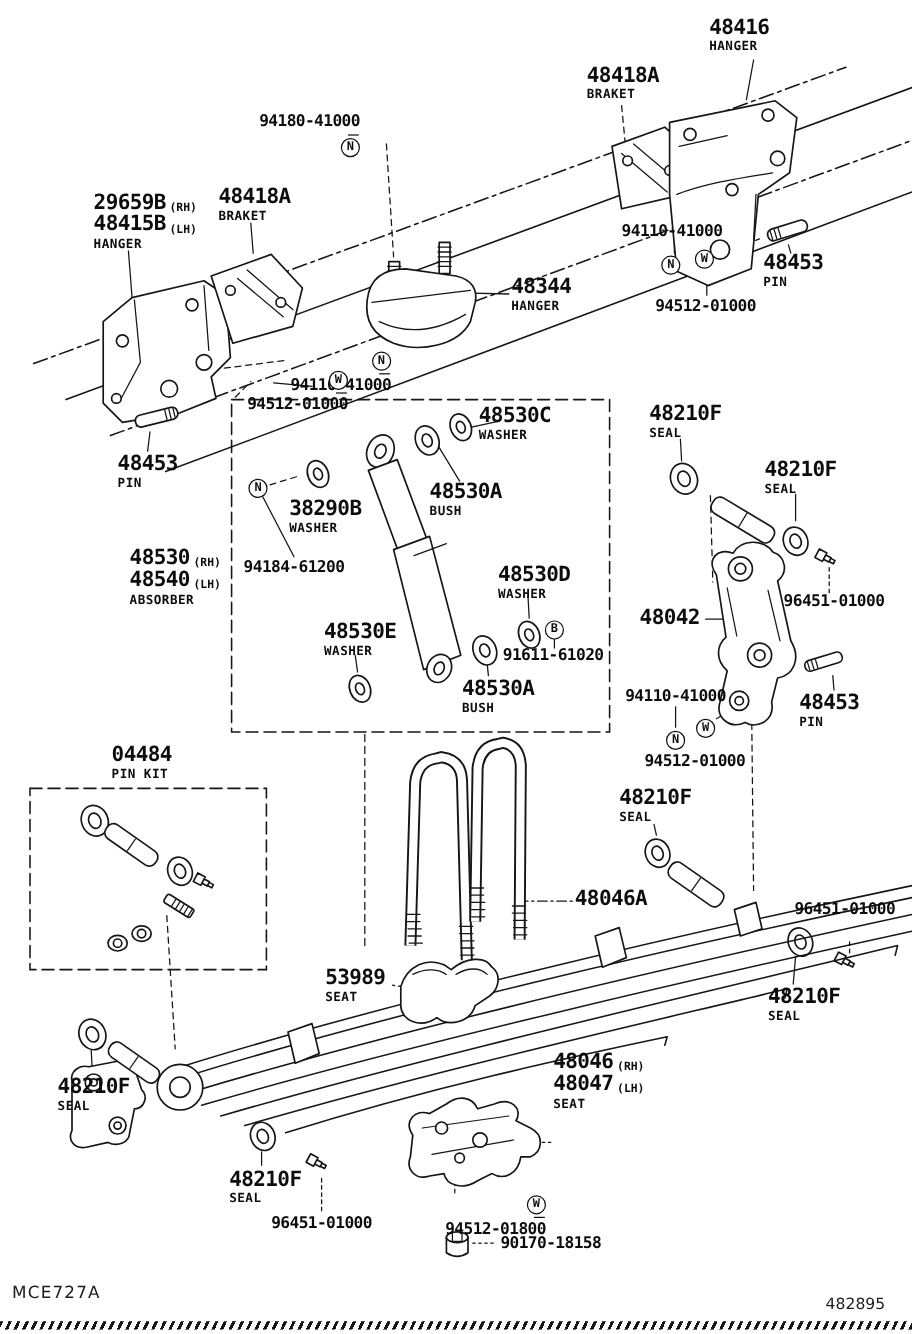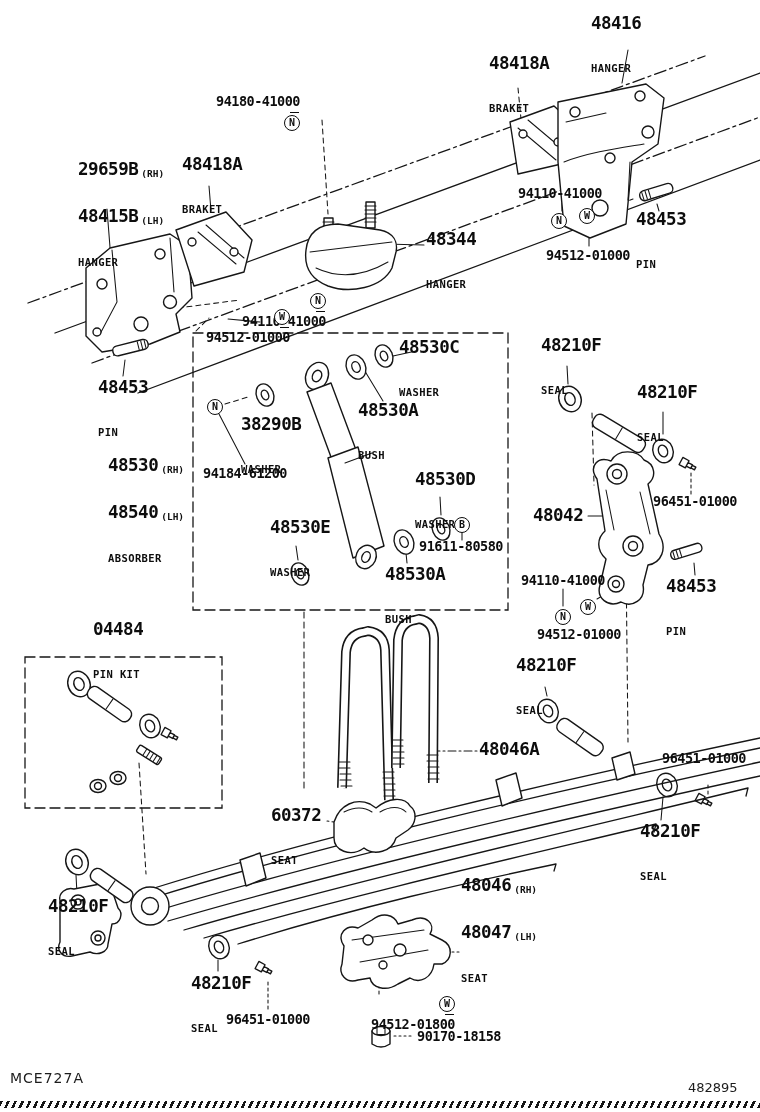--- a/index.html
+++ b/index.html
@@ -1,19 +1,19 @@
 <!DOCTYPE html>
 <html><head>
 <meta charset="utf-8">
 <style>
   html,body{margin:0;padding:0;background:#fff;}
   .canvas{position:relative;width:760px;height:1112px;background:#fff;overflow:hidden;
           font-family:"DejaVu Sans Mono",monospace;}
   .canvas svg{position:absolute;left:0;top:0;}
-  .lbl{position:absolute;display:flex;flex-direction:column;line-height:1.05;color:#0d0d0d;white-space:nowrap;gap:29px;}
+  .lbl{position:absolute;display:flex;flex-direction:column;line-height:1.05;color:#0d0d0d;white-space:nowrap;}
   .row{display:flex;align-items:flex-end;gap:2px;}
   .pn-lg{font:700 17.5px/1.05 "DejaVu Sans Mono",monospace;letter-spacing:-0.5px;}
   .pn-sm{font:700 13.5px/1.15 "DejaVu Sans Mono",monospace;letter-spacing:-0.5px;}
   .sub{font:700 10.5px/1.35 "DejaVu Sans Mono",monospace;letter-spacing:0.4px;}
   .q{font:700 9.5px/1 "DejaVu Sans Mono",monospace;margin-left:1px;}
   .circ{box-sizing:border-box;min-width:16px;width:16px;height:16px;border:1.7px solid #0d0d0d;border-radius:50%;
         display:flex;align-items:center;justify-content:center;
         font:700 10px/1 "DejaVu Sans Mono",monospace;color:#0d0d0d;background:#fff;}
   .circ.abs{position:absolute;}
   .dashline{width:9px;border-top:1.7px solid #0d0d0d;margin:0 1px;height:0;}
@@ -419,21 +419,21 @@
 </div>
 <div class="lbl" style="left:203px;top:466px">
   <span class="pn-sm">94184-61200</span>
 </div>
 <div class="lbl" style="left:415px;top:470px">
   <span class="pn-lg">48530D</span>
   <span class="sub">WASHER</span>
 </div>
 <span class="circ abs" style="left:454px;top:517px">B</span>
 <div class="lbl" style="left:419px;top:539px">
-  <span class="pn-sm">91611-80580</span>
+  <span class="pn-sm">91611-61020</span>
 </div>
 <div class="lbl" style="left:270px;top:518px">
   <span class="pn-lg">48530E</span>
   <span class="sub">WASHER</span>
 </div>
 <div class="lbl" style="left:385px;top:565px">
   <span class="pn-lg">48530A</span>
   <span class="sub">BUSH</span>
 </div>
 
@@ -478,21 +478,21 @@
   <span class="pn-lg">48210F</span>
   <span class="sub">SEAL</span>
 </div>
 
 <div class="lbl" style="left:93px;top:620px">
   <span class="pn-lg">04484</span>
   <span class="sub">PIN KIT</span>
 </div>
 
 <div class="lbl" style="left:271px;top:806px">
-  <span class="pn-lg">60372</span>
+  <span class="pn-lg">53989</span>
   <span class="sub">SEAT</span>
 </div>
 
 <div class="lbl" style="left:48px;top:897px">
   <span class="pn-lg">48210F</span>
   <span class="sub">SEAL</span>
 </div>
 <div class="lbl" style="left:191px;top:974px">
   <span class="pn-lg">48210F</span>
   <span class="sub">SEAL</span>

